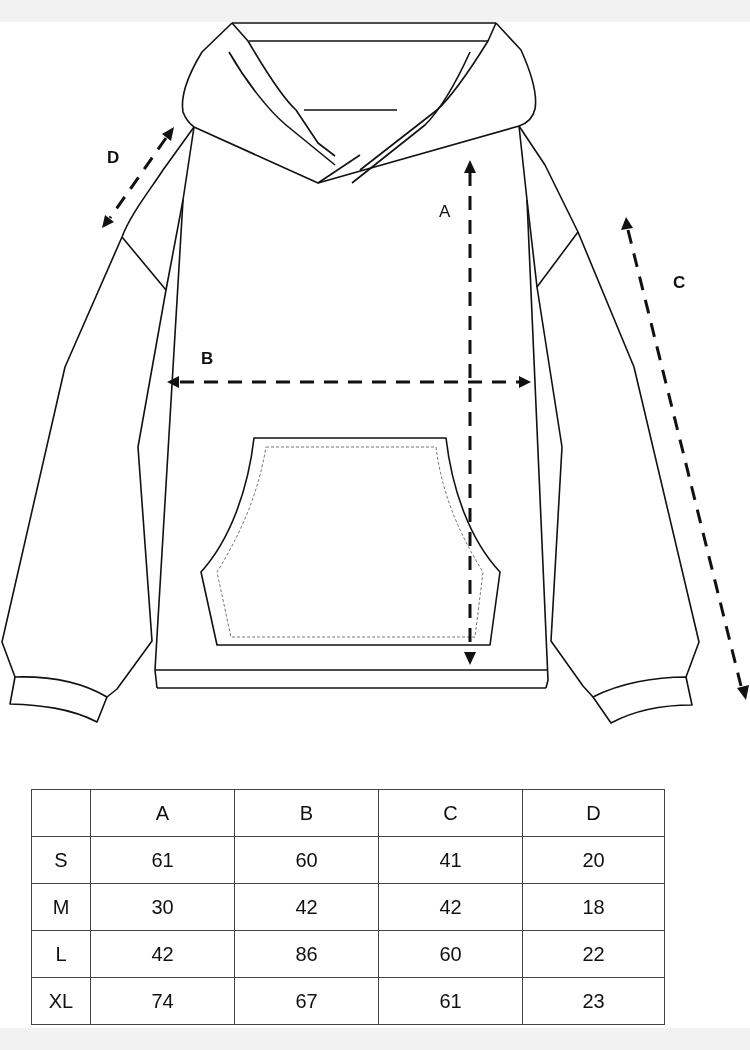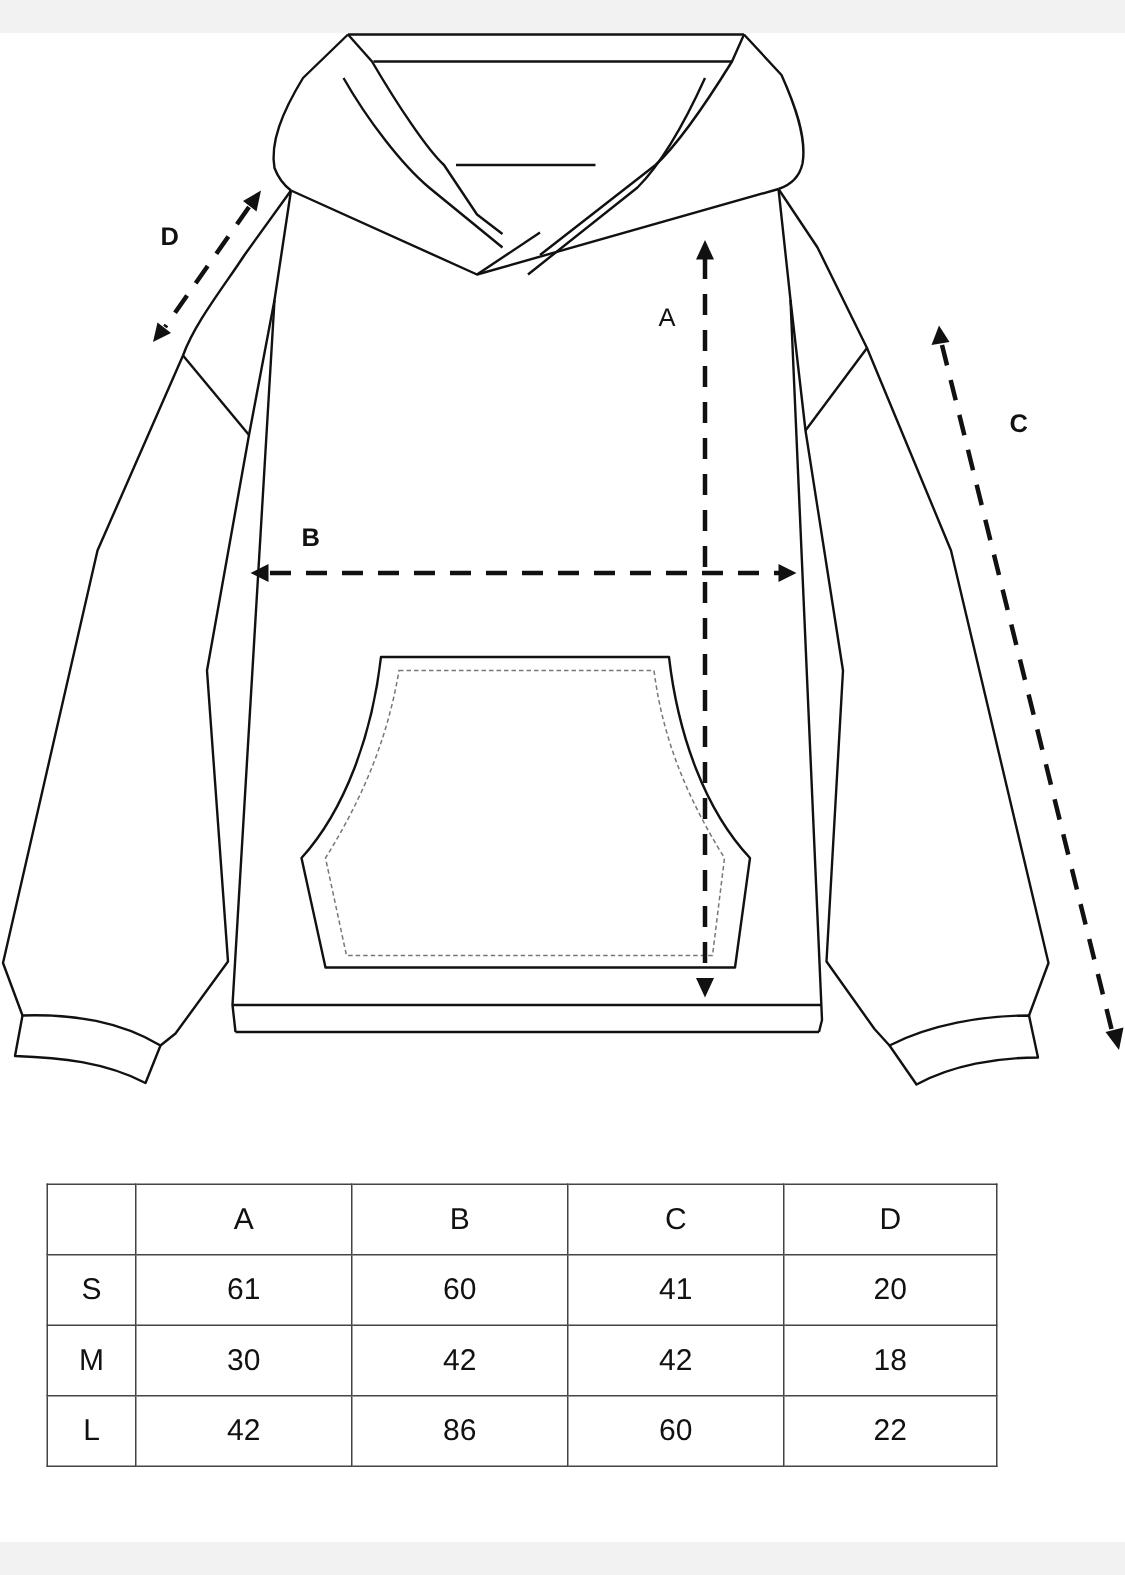--- a/index.html
+++ b/index.html
@@ -157,15 +157,22 @@
         <td>42</td>
         <td>18</td>
       </tr>
       <tr>
         <td>L</td>
         <td>42</td>
         <td>86</td>
         <td>60</td>
         <td>22</td>
       </tr>
+      <tr>
+        <td>XL</td>
+        <td>74</td>
+        <td>67</td>
+        <td>61</td>
+        <td>23</td>
+      </tr>
     </tbody>
   </table>
 </div>
 
 </body></html>

